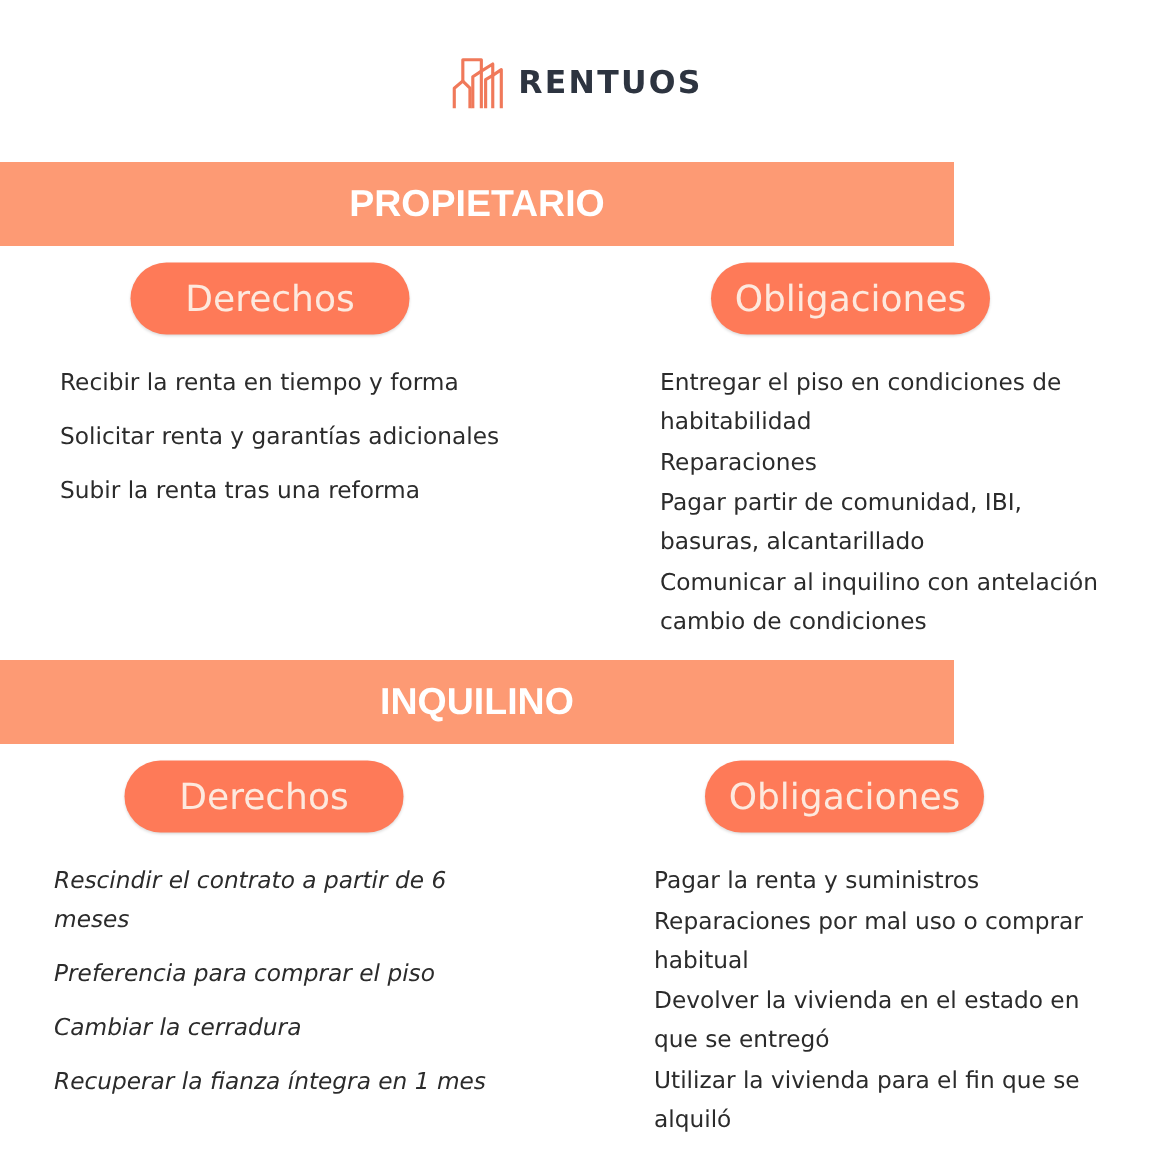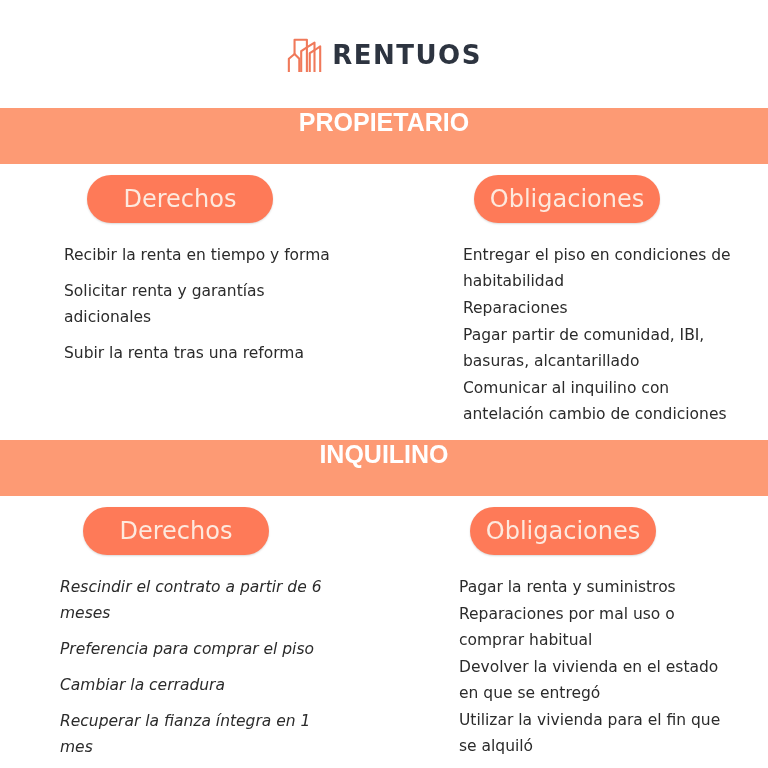--- a/index.html
+++ b/index.html
@@ -1,27 +1,27 @@
 <!DOCTYPE html>
 <html><head>
 <meta charset="utf-8">
 <style>
   html, body { margin:0; padding:0; }
   body { width:768px; height:768px; background:#ffffff; position:relative; overflow:hidden; font-family:"DejaVu Sans", sans-serif; color:#2b2b2b; }
   .logo { position:absolute; top:36px; left:0; width:768px; display:flex; justify-content:center; align-items:center; gap:8px; }
   .logo svg { width:38px; height:38px; }
-  .logo-text { font-family:"DejaVu Sans", sans-serif; font-size:26px; letter-spacing:1.5px; color:#2d3440; font-weight:bold; }
-  .banner { position:absolute; left:0; width:768px; height:56px; background:#fd9a74; display:flex; justify-content:center; }
+  .logo-text { font-family:"DejaVu Sans", sans-serif; font-size:21px; letter-spacing:1.5px; color:#2d3440; font-weight:bold; }
+  .banner { position:absolute; left:0; width:636px; height:56px; background:#fd9a74; display:flex; justify-content:center; align-items:center; }
   .banner span { color:#ffffff; font-family:"Liberation Sans", sans-serif; font-weight:bold; font-size:25px; letter-spacing:0px; }
   .pill { position:absolute; height:48px; border-radius:24px; background:#fe7a58; display:flex; justify-content:center; align-items:center; box-shadow:0 1px 2px rgba(0,0,0,0.15); }
   .pill span { color:#fde9de; font-family:"DejaVu Sans", sans-serif; font-size:24px; }
   .list { position:absolute; margin:0; padding:0; list-style:none; font-family:"DejaVu Sans", sans-serif; font-size:15.5px; line-height:26px; color:#2b2b2b; }
   .list li { margin:0; }
-  .list.spaced li { margin-bottom:10px;margin-left:24px; }
-  .list.tight li { margin-bottom:1px;margin-left:23px; }
+  .list.spaced li { margin-bottom:10px; }
+  .list.tight li { margin-bottom:1px; }
 </style>
 </head>
 <body>
 
 <div class="logo">
   <svg viewBox="0 0 40 40" fill="none" stroke="#f0795a" stroke-width="2.2" stroke-linejoin="round">
     <path d="M3 38 V24 L9 19 L14 24 V38"></path>
     <path d="M9 19 V4 H22 V38"></path>
     <path d="M16 38 V16 L22 12"></path>
     <path d="M22 12 L30 7 V38"></path>

